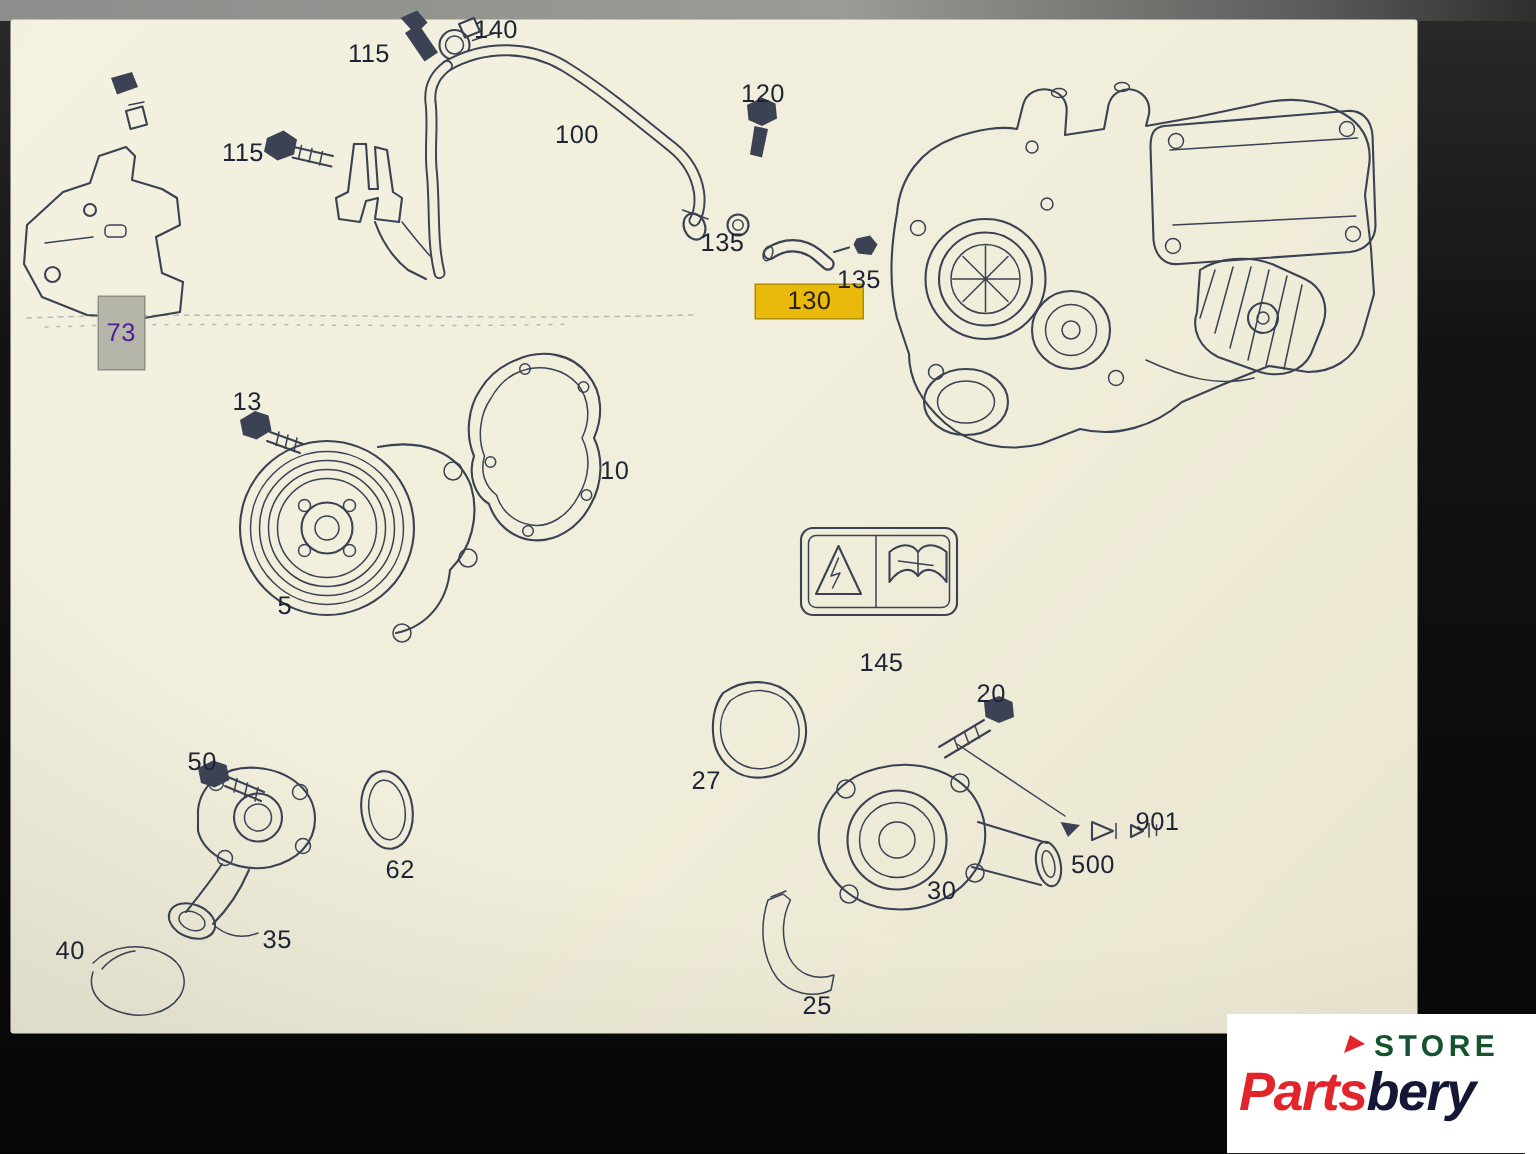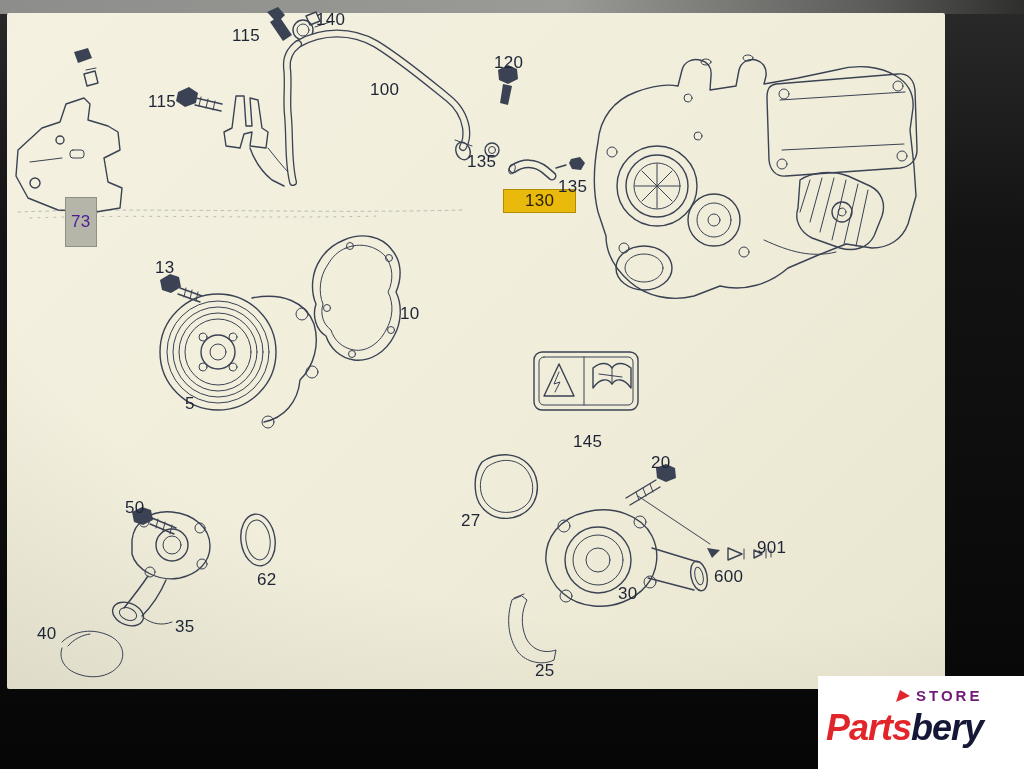--- a/index.html
+++ b/index.html
@@ -19,22 +19,22 @@
   .thin{stroke-width:1;}
   .t-out{fill:none;stroke:#3a4253;stroke-width:8;stroke-linecap:round;stroke-linejoin:round;}
   .t-in{fill:none;stroke:#f1eedc;stroke-width:5.4;stroke-linecap:round;stroke-linejoin:round;}
   .h-out{fill:none;stroke:#3a4253;stroke-width:9;stroke-linecap:round;}
   .h-in{fill:none;stroke:#f1eedc;stroke-width:6;stroke-linecap:round;}
   .fd{fill:#3a4253;stroke:none;}
   .lbl{position:absolute;z-index:3;font-size:17px;font-weight:normal;color:#1d2435;letter-spacing:.3px;}
   .lbl.hl-y{background:#e9b90c;color:#2b2300;padding:1px 21px;box-shadow:0 0 0 1px #b08c00;}
   .lbl.hl-g{background:#b5b5a9;color:#4c1d95;padding:14px 5px;box-shadow:0 0 0 1px #8f8f84;}
   .logo{position:absolute;right:0;bottom:0;width:206px;height:93px;background:#ffffff;z-index:5;}
-  .logo .store{position:absolute;left:98px;top:11px;font-size:15px;font-weight:bold;
-               letter-spacing:3px;color:#701a75;}
+  .logo .store{position:absolute;left:98px;top:11px;font-size:20px;font-weight:bold;
+               letter-spacing:3px;color:#14532d;}
   .logo .mark{position:absolute;left:80px;top:14px;width:0;height:0;
               border-top:6px solid transparent;border-bottom:6px solid transparent;
               border-left:12px solid #e2252b;transform:skewX(-18deg);}
   .logo .brand{position:absolute;left:8px;top:31px;font-size:36px;font-weight:bold;
                font-style:italic;white-space:nowrap;letter-spacing:-1px;}
   .logo .p1{color:#e2252b;}
   .logo .p2{color:#141735;}
 </style>
 </head>
 <body>
@@ -266,21 +266,21 @@
   <div class="lbl" style="left:558px;top:177px">135</div>
   <div class="lbl hl-g" style="left:66px;top:198px">73</div>
   <div class="lbl" style="left:155px;top:258px">13</div>
   <div class="lbl" style="left:400px;top:304px">10</div>
   <div class="lbl" style="left:185px;top:394px">5</div>
   <div class="lbl" style="left:573px;top:432px">145</div>
   <div class="lbl" style="left:651px;top:453px">20</div>
   <div class="lbl" style="left:461px;top:511px">27</div>
   <div class="lbl" style="left:125px;top:498px">50</div>
   <div class="lbl" style="left:257px;top:570px">62</div>
-  <div class="lbl" style="left:714px;top:567px">600</div>
+  <div class="lbl" style="left:714px;top:567px">500</div>
   <div class="lbl" style="left:757px;top:538px">901</div>
   <div class="lbl" style="left:618px;top:584px">30</div>
   <div class="lbl" style="left:175px;top:617px">35</div>
   <div class="lbl" style="left:37px;top:624px">40</div>
   <div class="lbl" style="left:535px;top:661px">25</div>
 
   <div class="logo">
     <span class="mark"></span>
     <span class="store">STORE</span>
     <span class="brand"><span class="p1">Parts</span><span class="p2">bery</span></span>

